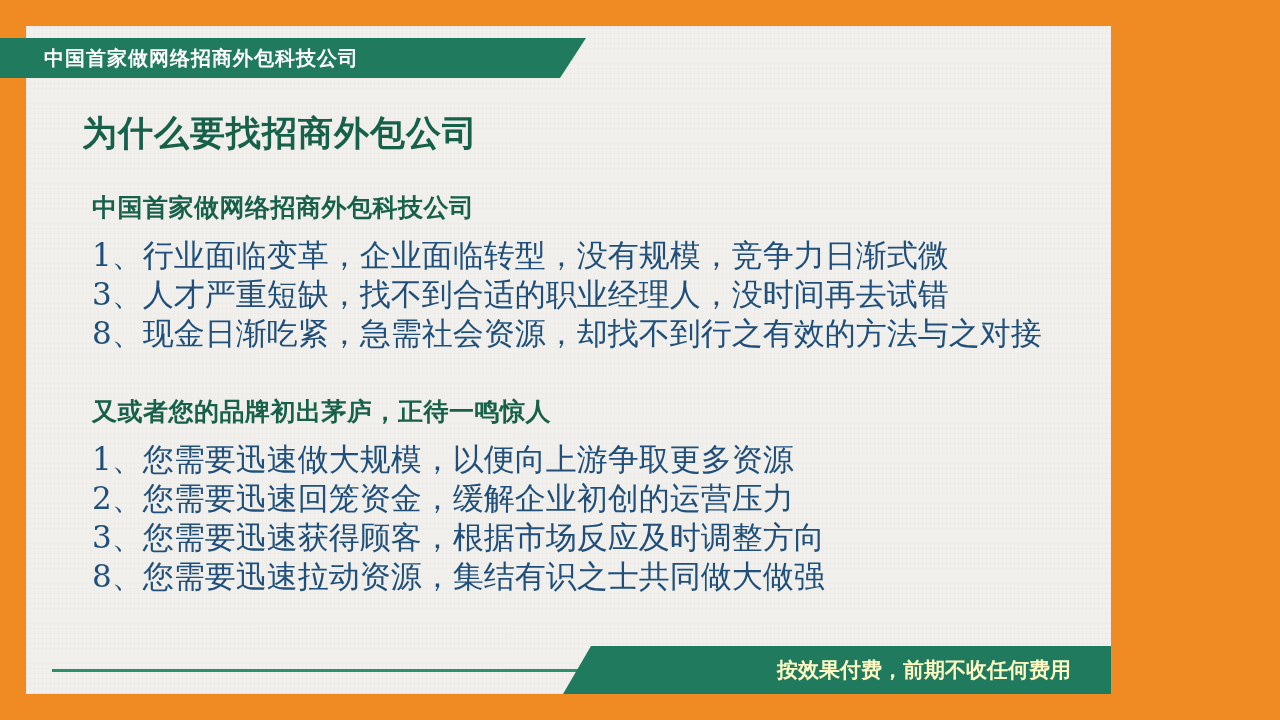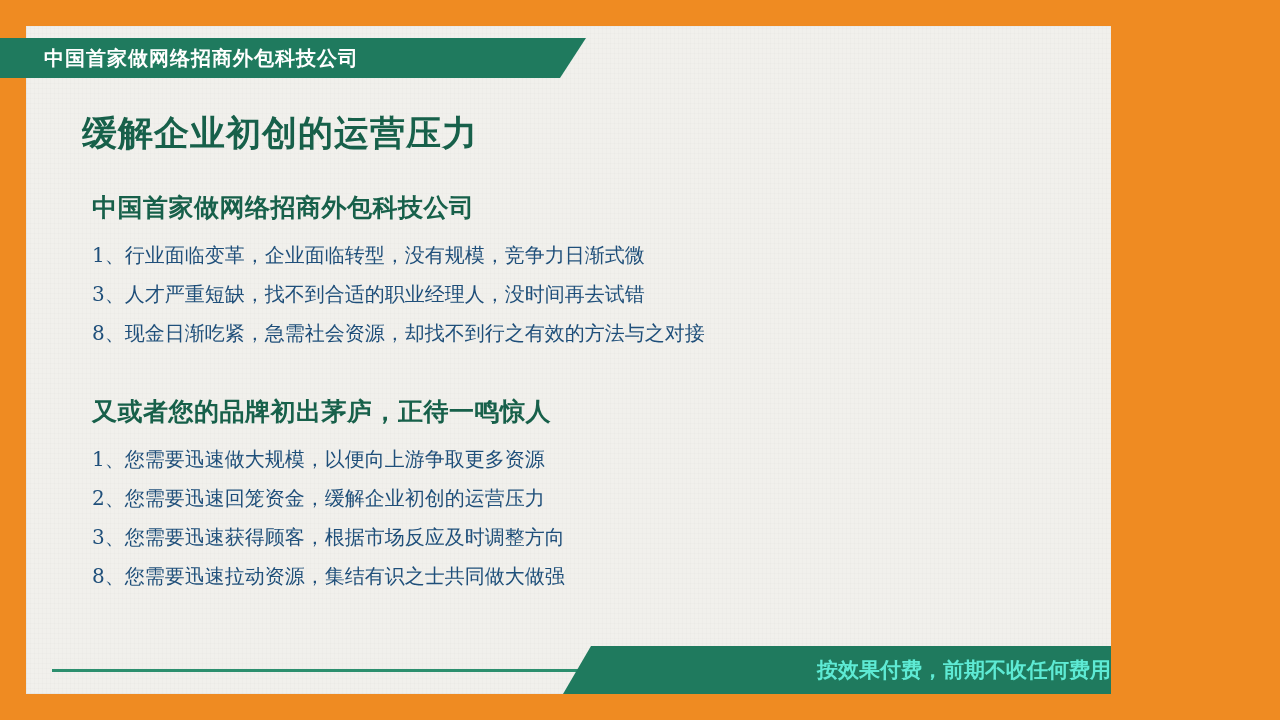--- a/index.html
+++ b/index.html
@@ -80,23 +80,24 @@
     bottom: 26px;
     height: 48px;
     width: 520px;
     background: #1F7A5E;
     display: flex;
     align-items: center;
     justify-content: flex-end;
     z-index: 4;
   }
   .bottom-banner-text {
-    color: #5eead4;
+    color: #fef9c3;
     font-size: 21px;
     font-weight: bold;
+    margin-right: 40px;
     white-space: nowrap;
   }
   .bottom-banner-slant {
     position: absolute;
     right: 520px;
     bottom: 26px;
     width: 0;
     height: 0;
     border-bottom: 48px solid #1F7A5E;
     border-left: 28px solid transparent;
@@ -138,21 +139,21 @@
     letter-spacing: 0.5px;
   }
   .section-list {
     list-style: none;
     margin: 0;
     padding: 0;
   }
   .section-list li {
     color: #1F4F7A;
     font-family: "DejaVu Serif", "Liberation Serif", serif;
-    font-size: 20px;
+    font-size: 31px;
     line-height: 39px;
     margin-left: 14px;
     white-space: nowrap;
   }
   .gap {
     height: 36px;
   }
 </style>
 </head>
 <body>
@@ -161,21 +162,21 @@
 
   <div class="paper"></div>
 
   <div class="top-banner">
     <span class="top-banner-text">中国首家做网络招商外包科技公司</span>
   </div>
   <div class="top-banner-slant"></div>
 
   <div class="content">
 
-    <h1 class="slide-title">缓解企业初创的运营压力</h1>
+    <h1 class="slide-title">为什么要找招商外包公司</h1>
 
     <div class="section">
       <div class="section-heading">中国首家做网络招商外包科技公司</div>
       <ul class="section-list">
         <li>1、行业面临变革，企业面临转型，没有规模，竞争力日渐式微</li>
         <li>3、人才严重短缺，找不到合适的职业经理人，没时间再去试错</li>
         <li>8、现金日渐吃紧，急需社会资源，却找不到行之有效的方法与之对接</li>
       </ul>
     </div>
 

